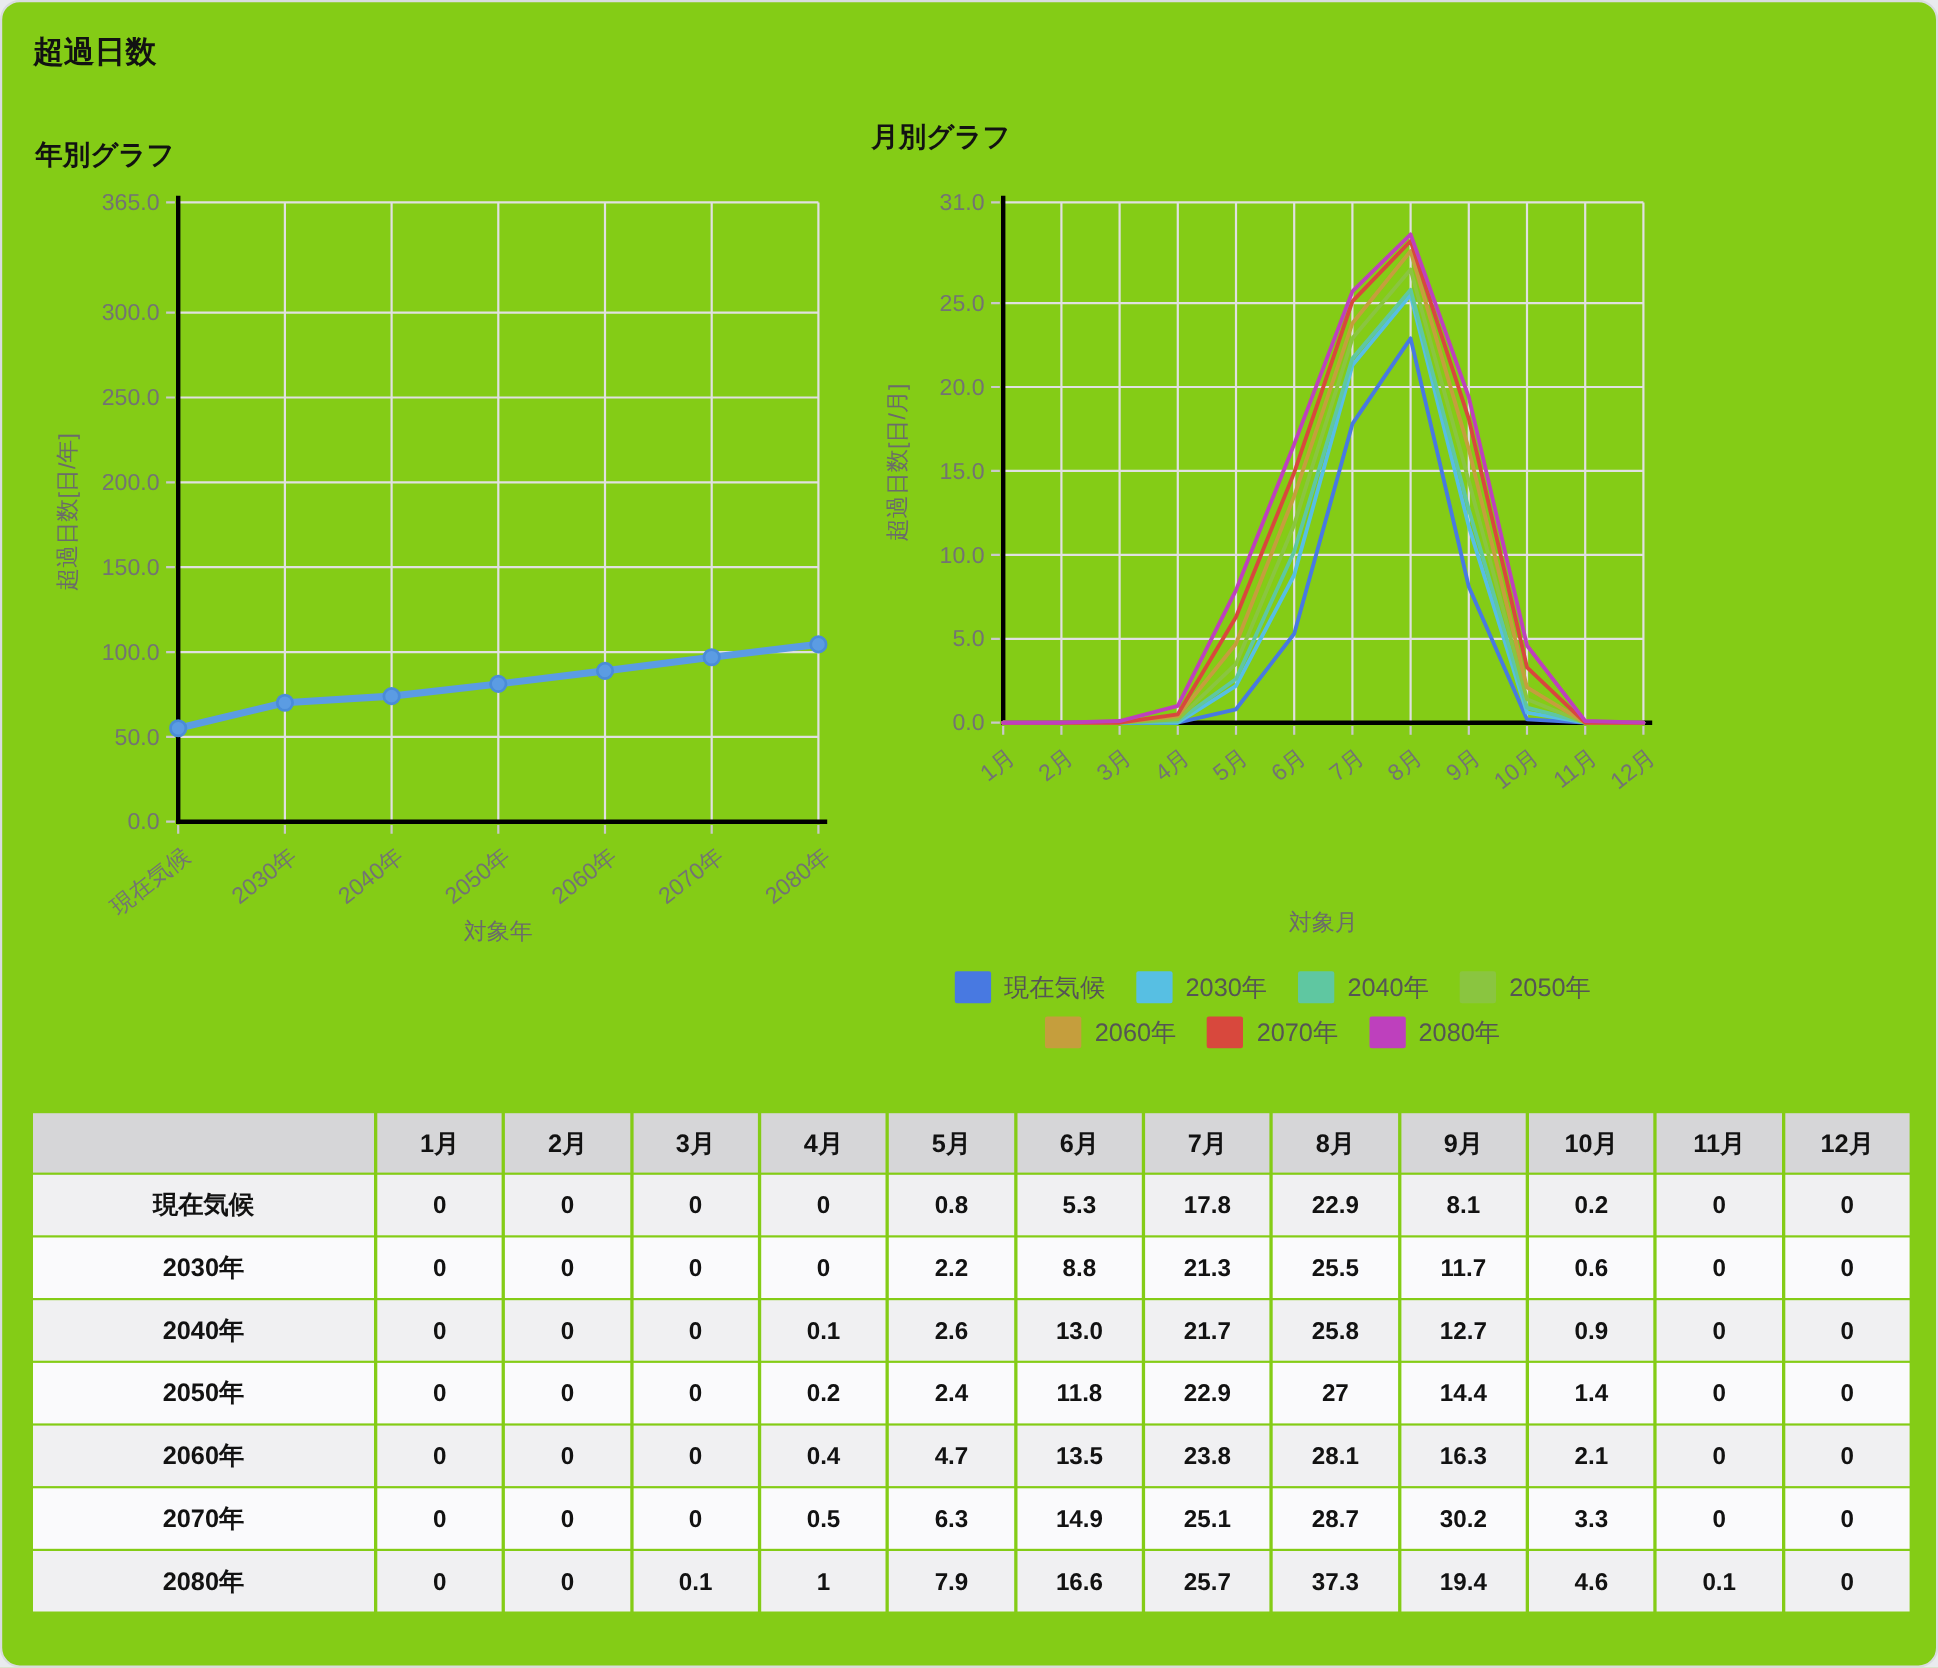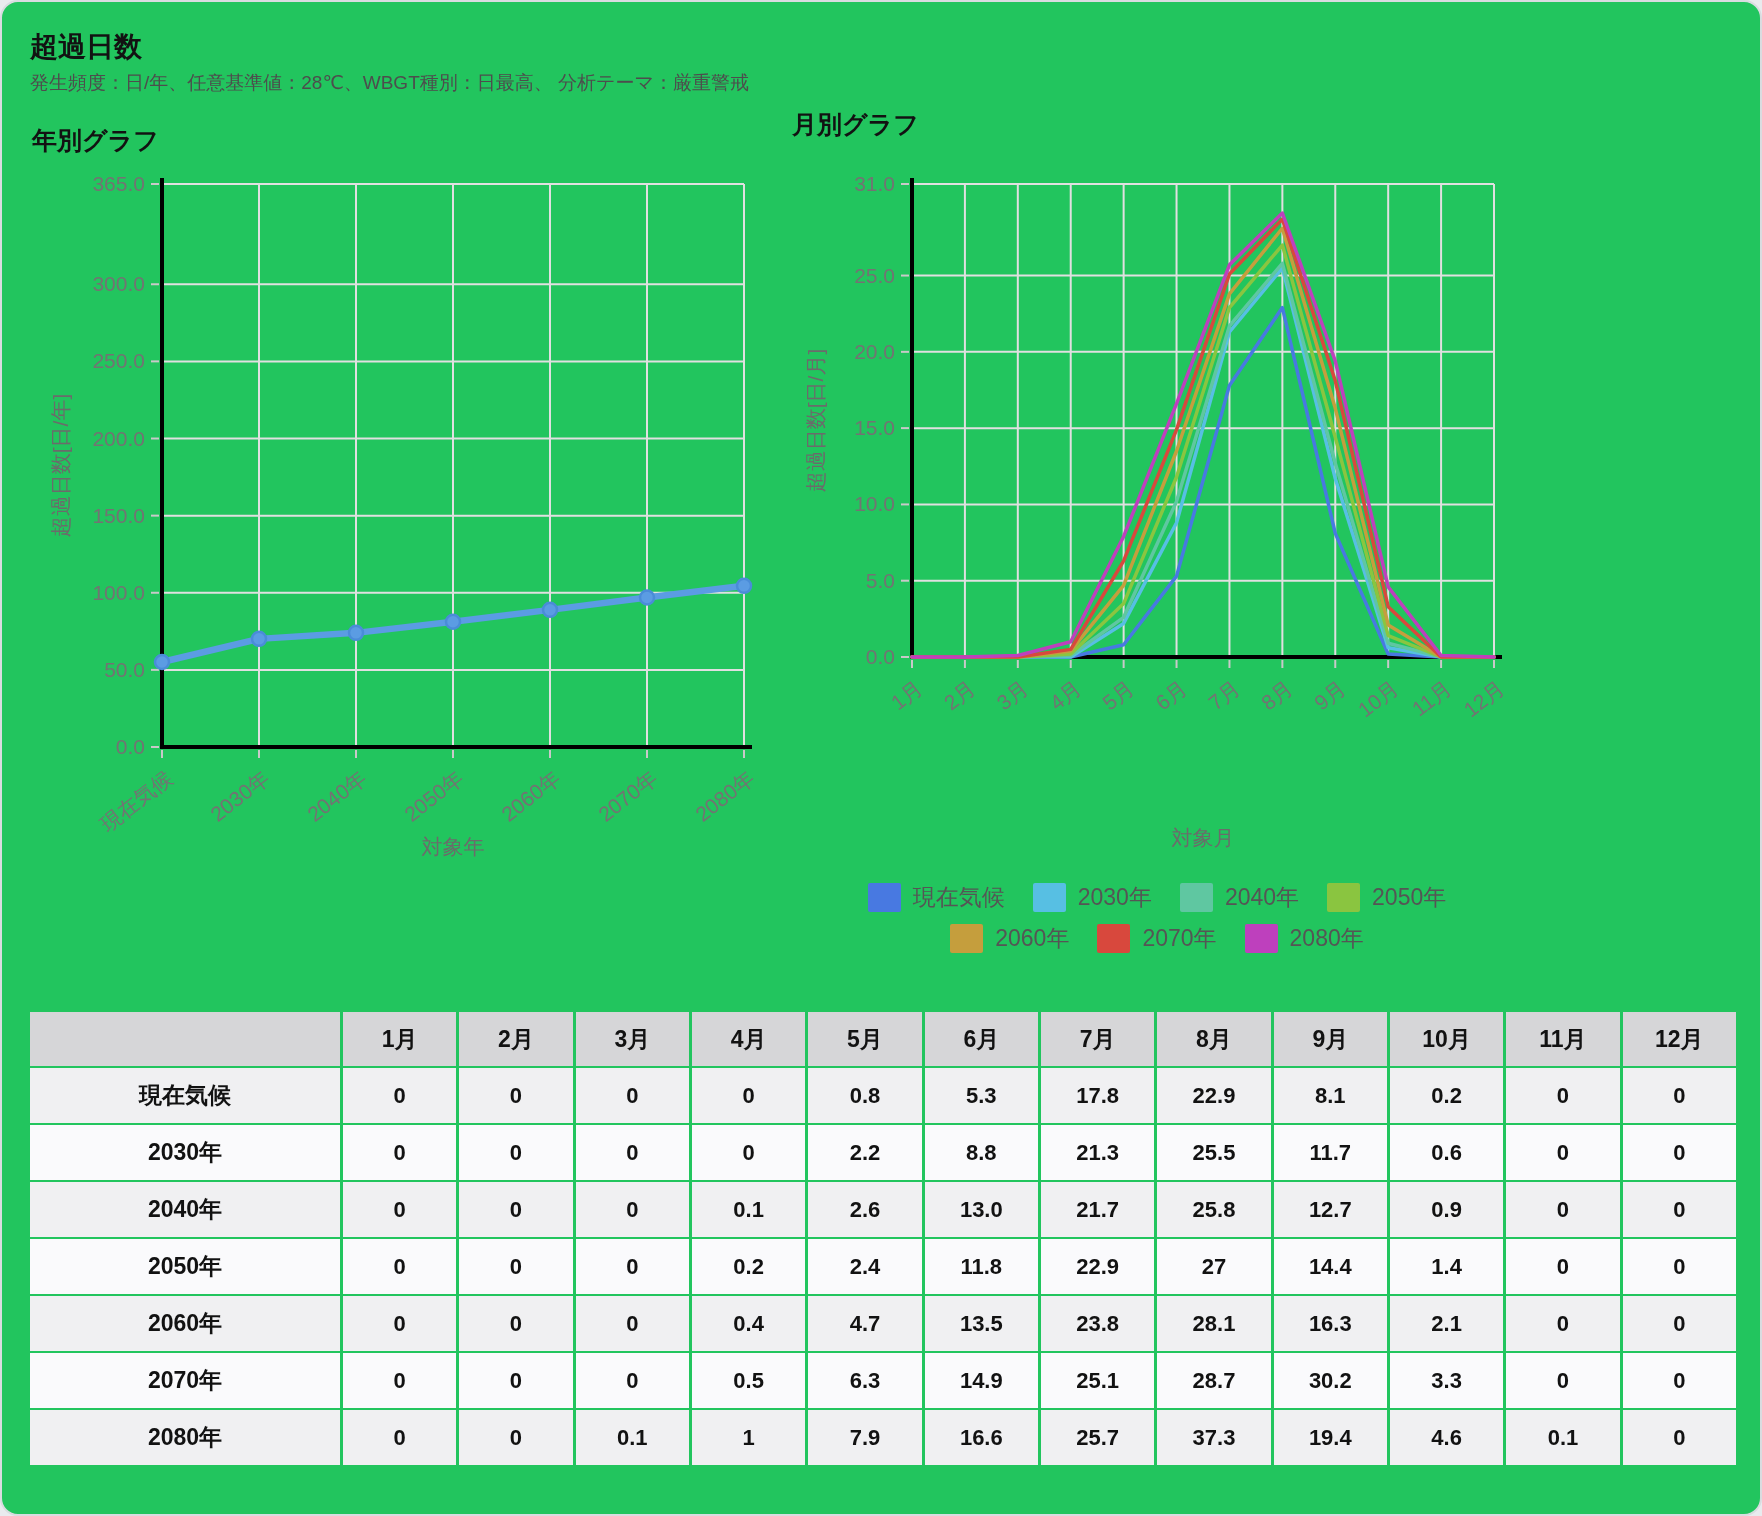--- a/index.html
+++ b/index.html
@@ -1,17 +1,17 @@
 <!DOCTYPE html>
 <html><head>
 <meta charset="utf-8">
 <style>
   html,body{margin:0;padding:0;background:#E9EBEE;}
   body{width:1762px;height:1516px;position:relative;font-family:"Liberation Sans","DejaVu Sans",sans-serif;}
-  .card{position:absolute;left:0;top:0;width:1758px;height:1512px;border:2px solid #D9DCE0;border-radius:18px;background:#22c55e;overflow:hidden;}
+  .card{position:absolute;left:0;top:0;width:1758px;height:1512px;border:2px solid #D9DCE0;border-radius:18px;background:#84cc16;overflow:hidden;}
   .page-title{position:absolute;left:28px;top:26px;font-size:28px;font-weight:bold;color:#121212;}
   .page-subtitle{position:absolute;left:28px;top:68px;font-size:19px;color:#4d4d4d;}
   .chart-title{position:absolute;font-size:25px;font-weight:bold;color:#121212;font-family:Liberation Mono, monospace;}
   #yearly-title{left:30px;top:122px;}
   #monthly-title{left:790px;top:106px;}
   #yearly-svg{position:absolute;left:20px;top:150px;}
   #monthly-svg{position:absolute;left:775px;top:150px;}
   .legend{position:absolute;left:775px;top:880px;width:760px;display:flex;flex-direction:column;align-items:center;gap:10px;}
   .legend-row{display:flex;justify-content:center;gap:28px;}
   .legend-item{display:flex;align-items:center;gap:12px;cursor:pointer;}
@@ -24,21 +24,20 @@
   table.data-table tr.even td{background:#FAFAFC;}
   table.data-table td.row-label{font-size:23px;font-weight:bold;}
   svg text{font-family:"Liberation Sans","DejaVu Sans",sans-serif;}
 </style>
 </head>
 <body>
 
 <div class="card">
 
   <div class="page-title">超過日数</div>
-  <div class="page-subtitle">発生頻度：日/年、任意基準値：28℃、WBGT種別：日最高、 分析テーマ：厳重警戒</div>
 
   <div id="yearly-title" class="chart-title">年別グラフ</div>
   <div id="monthly-title" class="chart-title">月別グラフ</div>
 
   <svg id="yearly-svg" width="745" height="720">
       <line x1="140" y1="32" x2="722" y2="32" stroke="#E0E0E0" stroke-width="2"></line>
       <line x1="129" y1="32" x2="137" y2="32" stroke="#C9C9C9" stroke-width="2"></line>
       <text x="123" y="39" text-anchor="end" font-size="21" fill="#737373">365.0</text>
       <line x1="140" y1="132.26027397260276" x2="722" y2="132.26027397260276" stroke="#E0E0E0" stroke-width="2"></line>
       <line x1="129" y1="132.26027397260276" x2="137" y2="132.26027397260276" stroke="#C9C9C9" stroke-width="2"></line>

